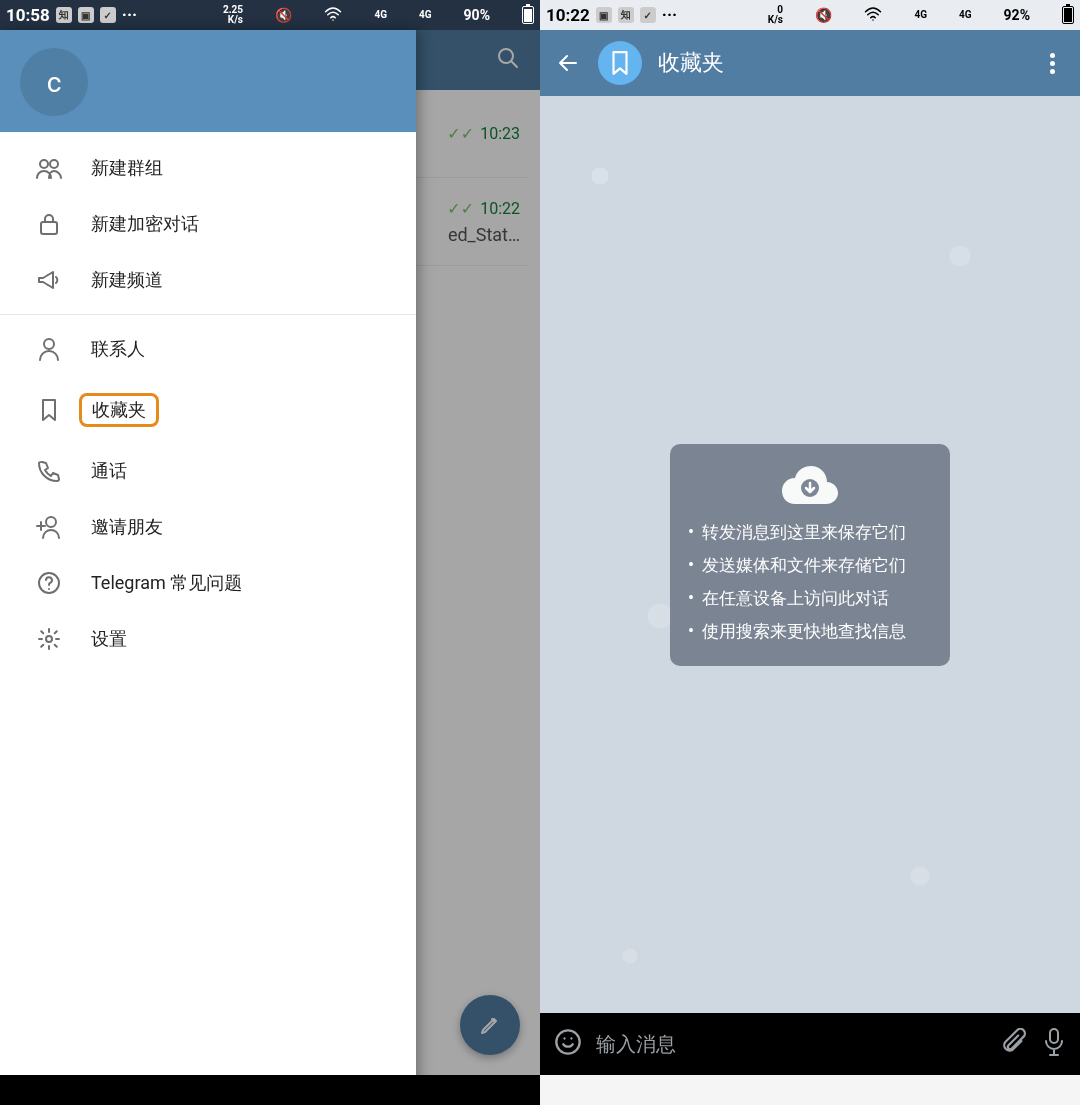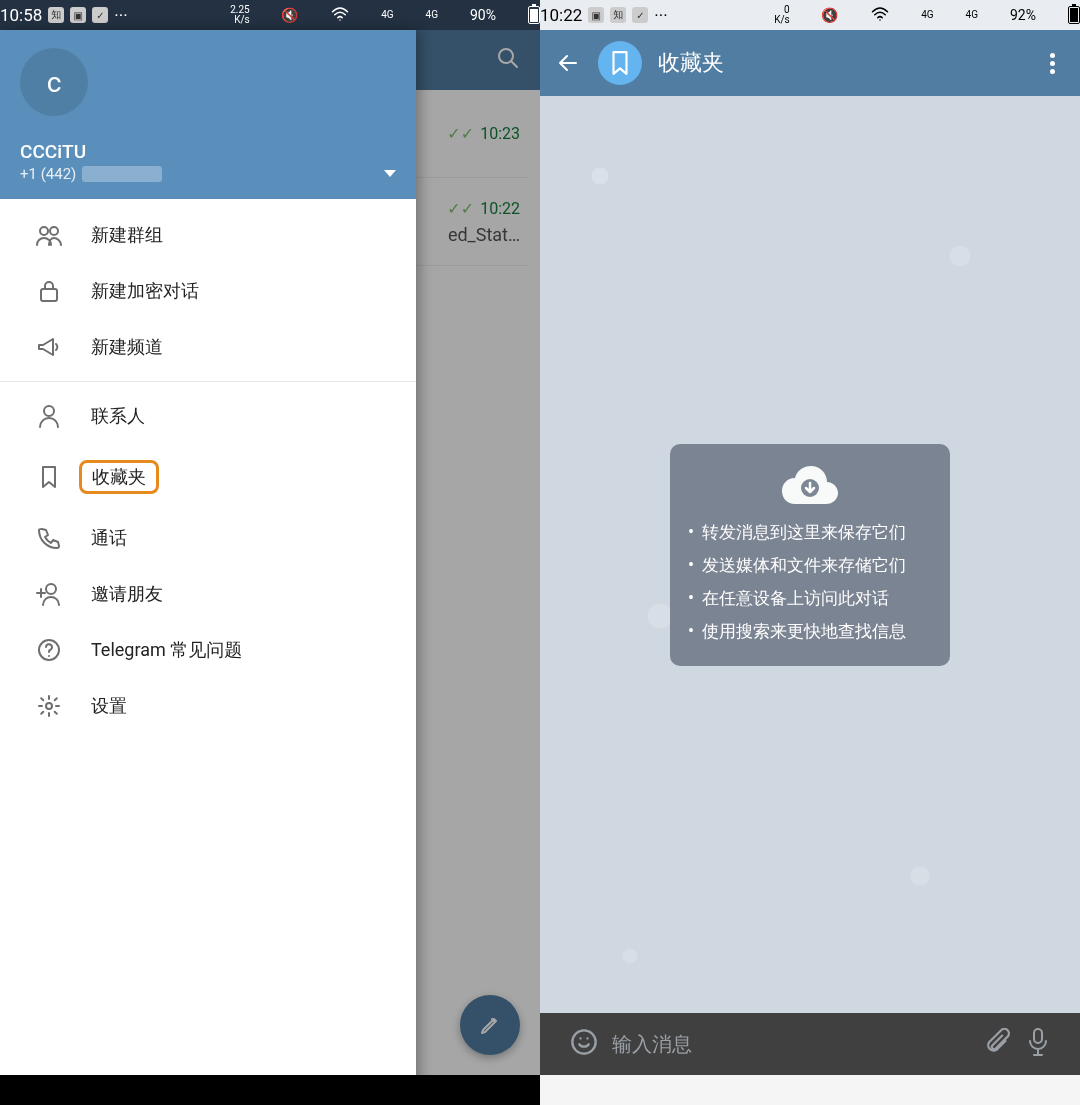--- a/index.html
+++ b/index.html
@@ -13,23 +13,23 @@
   .phone { position: relative; width: 540px; height: 1105px; overflow: hidden; }
   .phone-left { flex: 0 0 540px; }
   .phone-right { flex: 0 0 540px; }
 
   
   .status-bar {
     height: 30px;
     display: flex;
     align-items: center;
     justify-content: space-between;
-    padding: 0 0;
+    padding: 0 6px;
     font-size: 17px;
-    font-weight: 400;
+    font-weight: 700;
   }
   .status-bar.dark { background:#233142; color:#fff; }
   .status-bar.light { background:#e9edf2; color:#000; }
   .status-left, .status-right { display:flex; align-items:center; gap:6px; }
   .status-right { font-size:14px;gap:32px; }
   .mini-icon { width:16px; height:16px; border-radius:3px; background:#ccc; display:flex; align-items:center; justify-content:center; font-size:10px; color:#333; }
   .battery { display:inline-block; width:12px; height:18px; border:1.5px solid currentColor; border-radius:2px; position:relative; }
   .battery::after { content:""; position:absolute; top:-3px; left:3px; width:4px; height:2px; background:currentColor; }
   .battery .fill { position:absolute; bottom:1px; left:1px; right:1px; height:80%; background:currentColor; }
   .signal-text { font-size:10px; line-height:1; text-align:right; }
@@ -143,22 +143,22 @@
     color:#fff; padding:20px 18px 18px 18px;
     font-size:17px;
   }
   .cloud-icon { display:flex; justify-content:center; margin-bottom:10px; }
   .cloud-title { text-align:center; font-size:18px; margin-bottom:14px; }
   .cloud-list { list-style:none; }
   .cloud-list li { display:flex; gap:8px; padding:5px 0; }
   .cloud-list li::before { content:"•"; font-size:18px; line-height:1.2; }
 
   .input-bar {
-    height:62px; background:#404040;
-    display:flex; align-items:center; padding:0 30px; gap:14px;
+    height:62px; background:#000000;
+    display:flex; align-items:center; padding:0 14px; gap:14px;
     color:#9aa0a6;
   }
   .input-bar .placeholder { flex:1; font-size:20px; color:#9aa0a6; }
 
   .navbar-light {
     height:30px; background:#f5f5f5;
   }
 
   
   .stroke { fill:none; stroke:currentColor; stroke-width:2; stroke-linecap:round; stroke-linejoin:round; }
@@ -225,30 +225,20 @@
         </svg>
     </div>
   </div>
 
   <div class="scrim"></div>
   <div class="drawer">
     <div class="drawer-header">
       <div class="avatar-c">
           <span>c</span>
         </div>
-      <div class="profile-row">
-        <div>
-          <div class="profile-name">CCCiTU</div>
-          <div class="profile-phone">
-            <span>+1 (442)</span>
-            <span class="phone-smudge"></span>
-          </div>
-        </div>
-        <div class="caret-down"></div>
-      </div>
     </div>
 
     <div class="menu">
 
       <div class="menu-item">
         <span class="icon-slot">
           <svg width="26" height="22" viewBox="0 0 26 22">
               <circle class="stroke" cx="8" cy="7" r="4"></circle>
               <circle class="stroke" cx="18" cy="7" r="4"></circle>
               <path class="stroke" d="M1 21c0-4 3-7 7-7s7 3 7 7 M13 21c0-4 2-7 5-7s7 3 7 7"></path>

